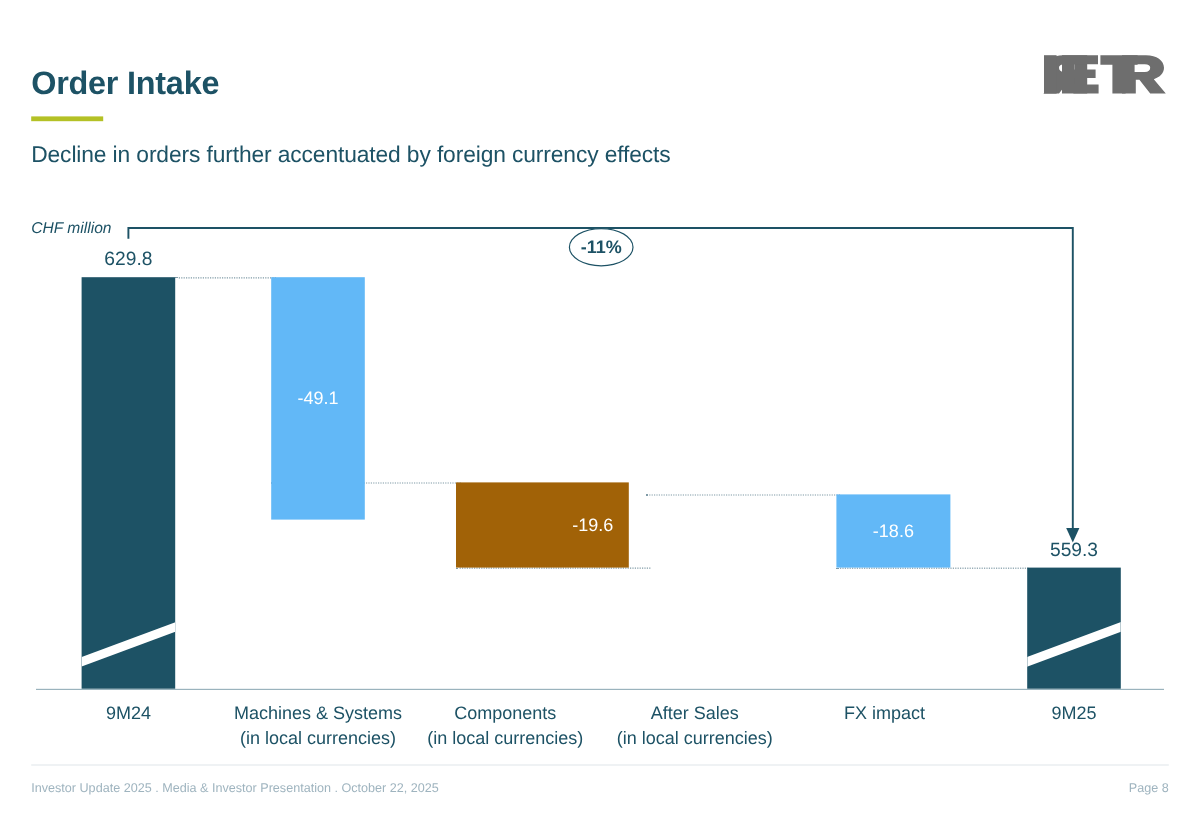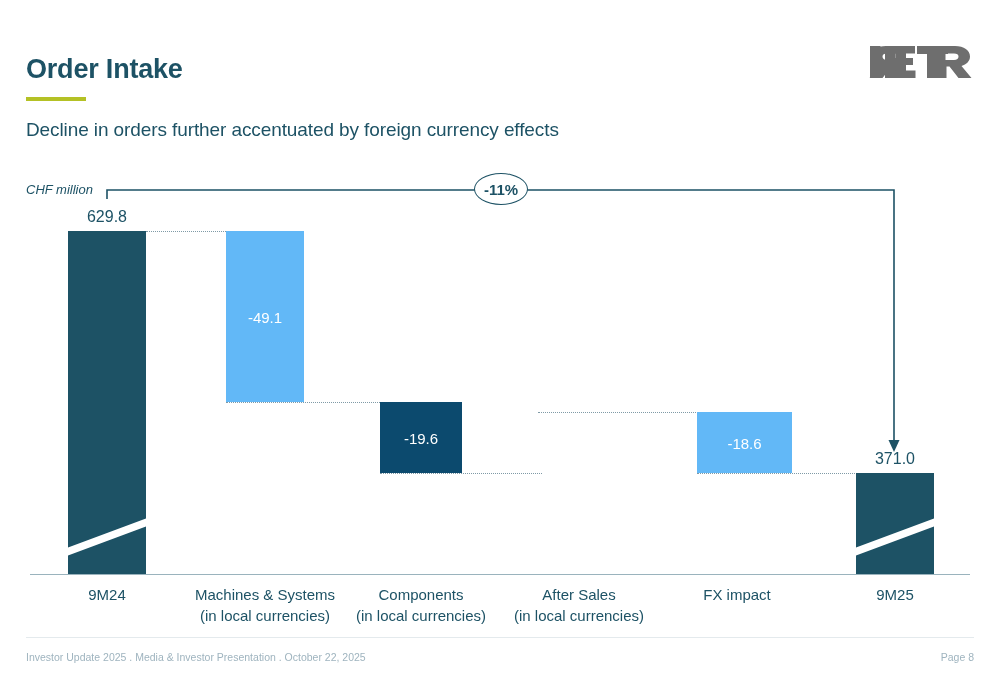--- a/index.html
+++ b/index.html
@@ -54,21 +54,21 @@
     text-align:center;white-space:nowrap;
   }
   .connector{
     position:absolute;border-top:1px dotted #7f9aa6;height:0;
   }
   
   .break-slash{position:absolute;pointer-events:none;}
 
   
   .delta-badge{
-    position:absolute;left:474px;top:173px;
+    position:absolute;left:474px;top:190px;
     width:52px;height:30px;border-radius:50%;
     border:1.4px solid #1d5265;background:#ffffff;
     display:flex;align-items:center;justify-content:center;
     font-size:15px;font-weight:bold;color:#1d5265;
     z-index:4;
   }
 
   
   .cat-label{
     position:absolute;text-align:center;
@@ -138,39 +138,39 @@
     <div class="connector" style="left:538px;top:412px;width:162px;"></div>
     <div class="connector" style="left:697px;top:473px;width:160px;"></div>
 
     <div class="bar" style="left:68px;top:231px;width:78px;height:343px;background:#1d5265;overflow:hidden;">
       <svg class="break-slash" style="left:0;top:0;" width="78" height="343" viewBox="0 0 78 343">
         <polygon points="-4,318 82,286 82,294 -4,326" fill="#ffffff"></polygon>
       </svg>
     </div>
     <div class="end-label" style="left:68px;top:208px;width:78px;">629.8</div>
 
-    <div class="bar" style="left:226px;top:231px;width:78px;height:171px;background:#62b8f7;">
+    <div class="bar" style="left:226px;top:231px;width:78px;height:202px;background:#62b8f7;">
       <span class="bar-label">-49.1</span>
     </div>
 
-    <div class="bar" style="left:380px;top:402px;width:82px;height:71px;background:#0c4a6e;">
+    <div class="bar" style="left:380px;top:402px;width:102px;height:71px;background:#a16207;padding-left:42px;">
       <span class="bar-label">-19.6</span>
     </div>
 
 
     <div class="bar" style="left:697px;top:412px;width:95px;height:61px;background:#62b8f7;">
       <span class="bar-label">-18.6</span>
     </div>
 
     <div class="bar" style="left:856px;top:473px;width:78px;height:101px;background:#1d5265;overflow:hidden;">
       <svg class="break-slash" style="left:0;top:0;" width="78" height="101" viewBox="0 0 78 101">
         <polygon points="-4,76 82,44 82,52 -4,84" fill="#ffffff"></polygon>
       </svg>
     </div>
-    <div class="end-label" style="left:856px;top:450px;width:78px;">371.0</div>
+    <div class="end-label" style="left:856px;top:450px;width:78px;">559.3</div>
 
     <div class="baseline"></div>
 
     <div class="cat-label" style="left:47px;top:584px;width:120px;">
       <span>9M24</span>
     </div>
 
     <div class="cat-label" style="left:165px;top:584px;width:200px;">
       <span>Machines &amp; Systems</span>
       <span class="sub">(in local currencies)</span>

